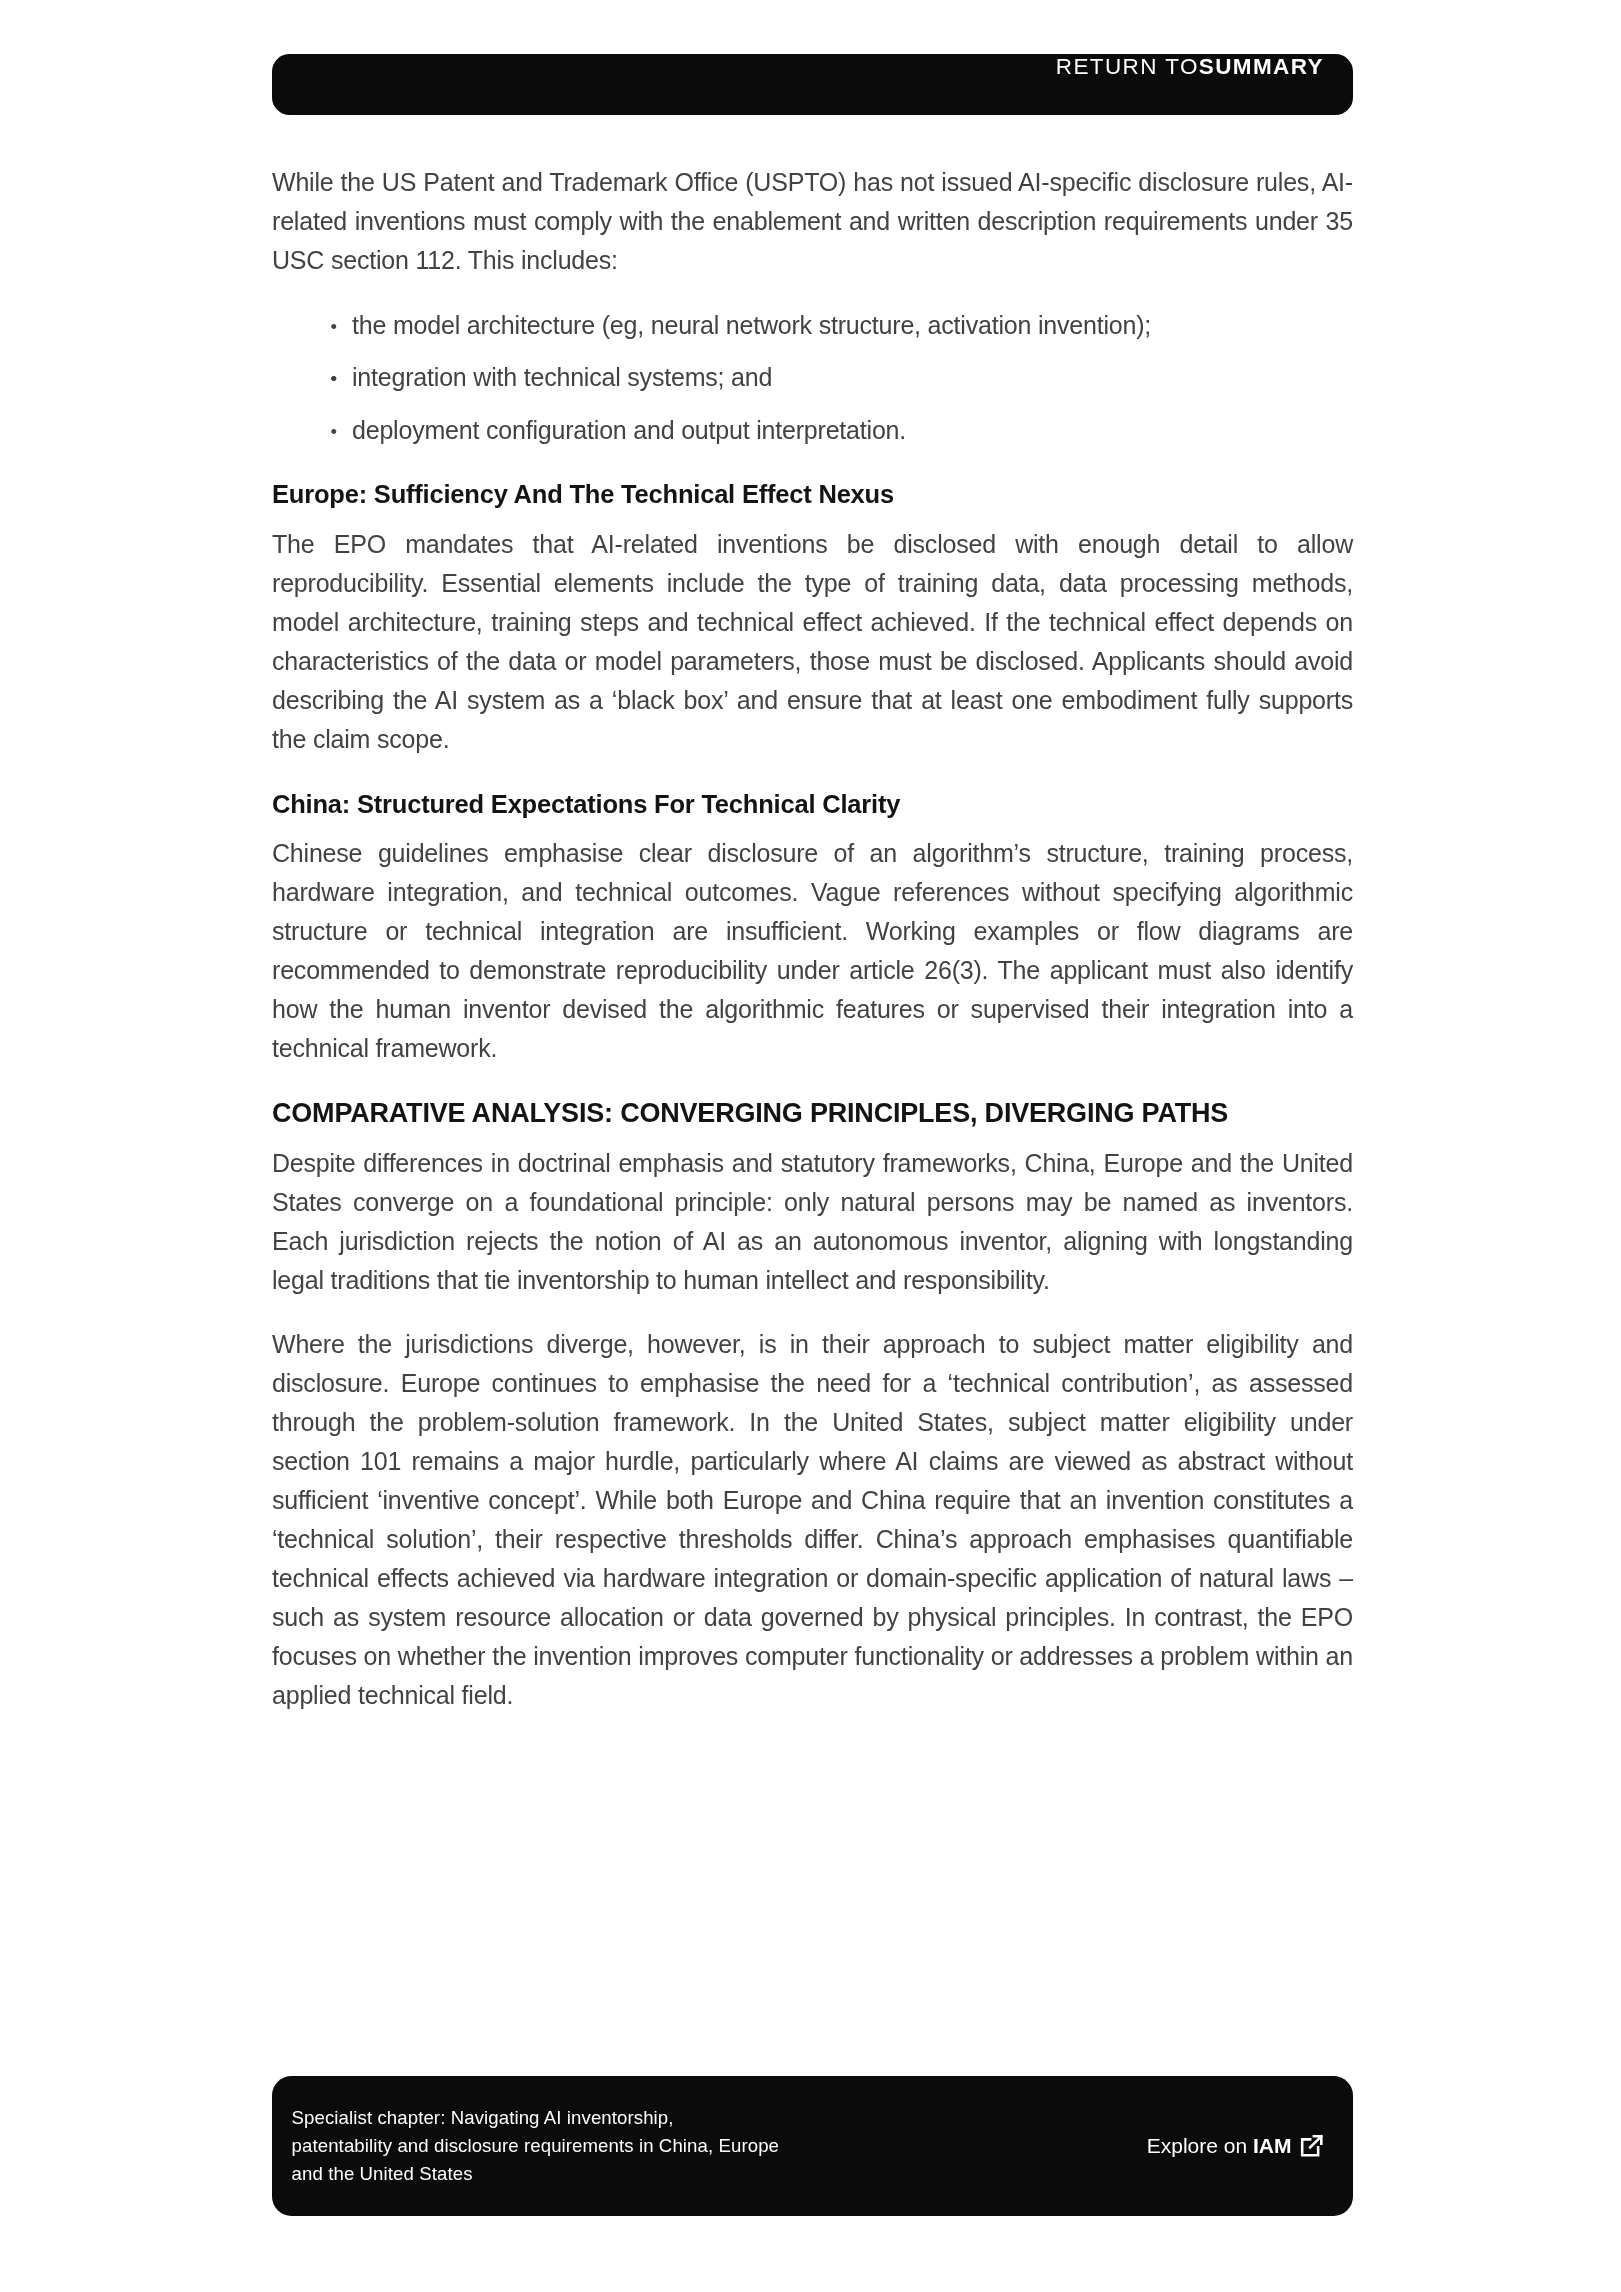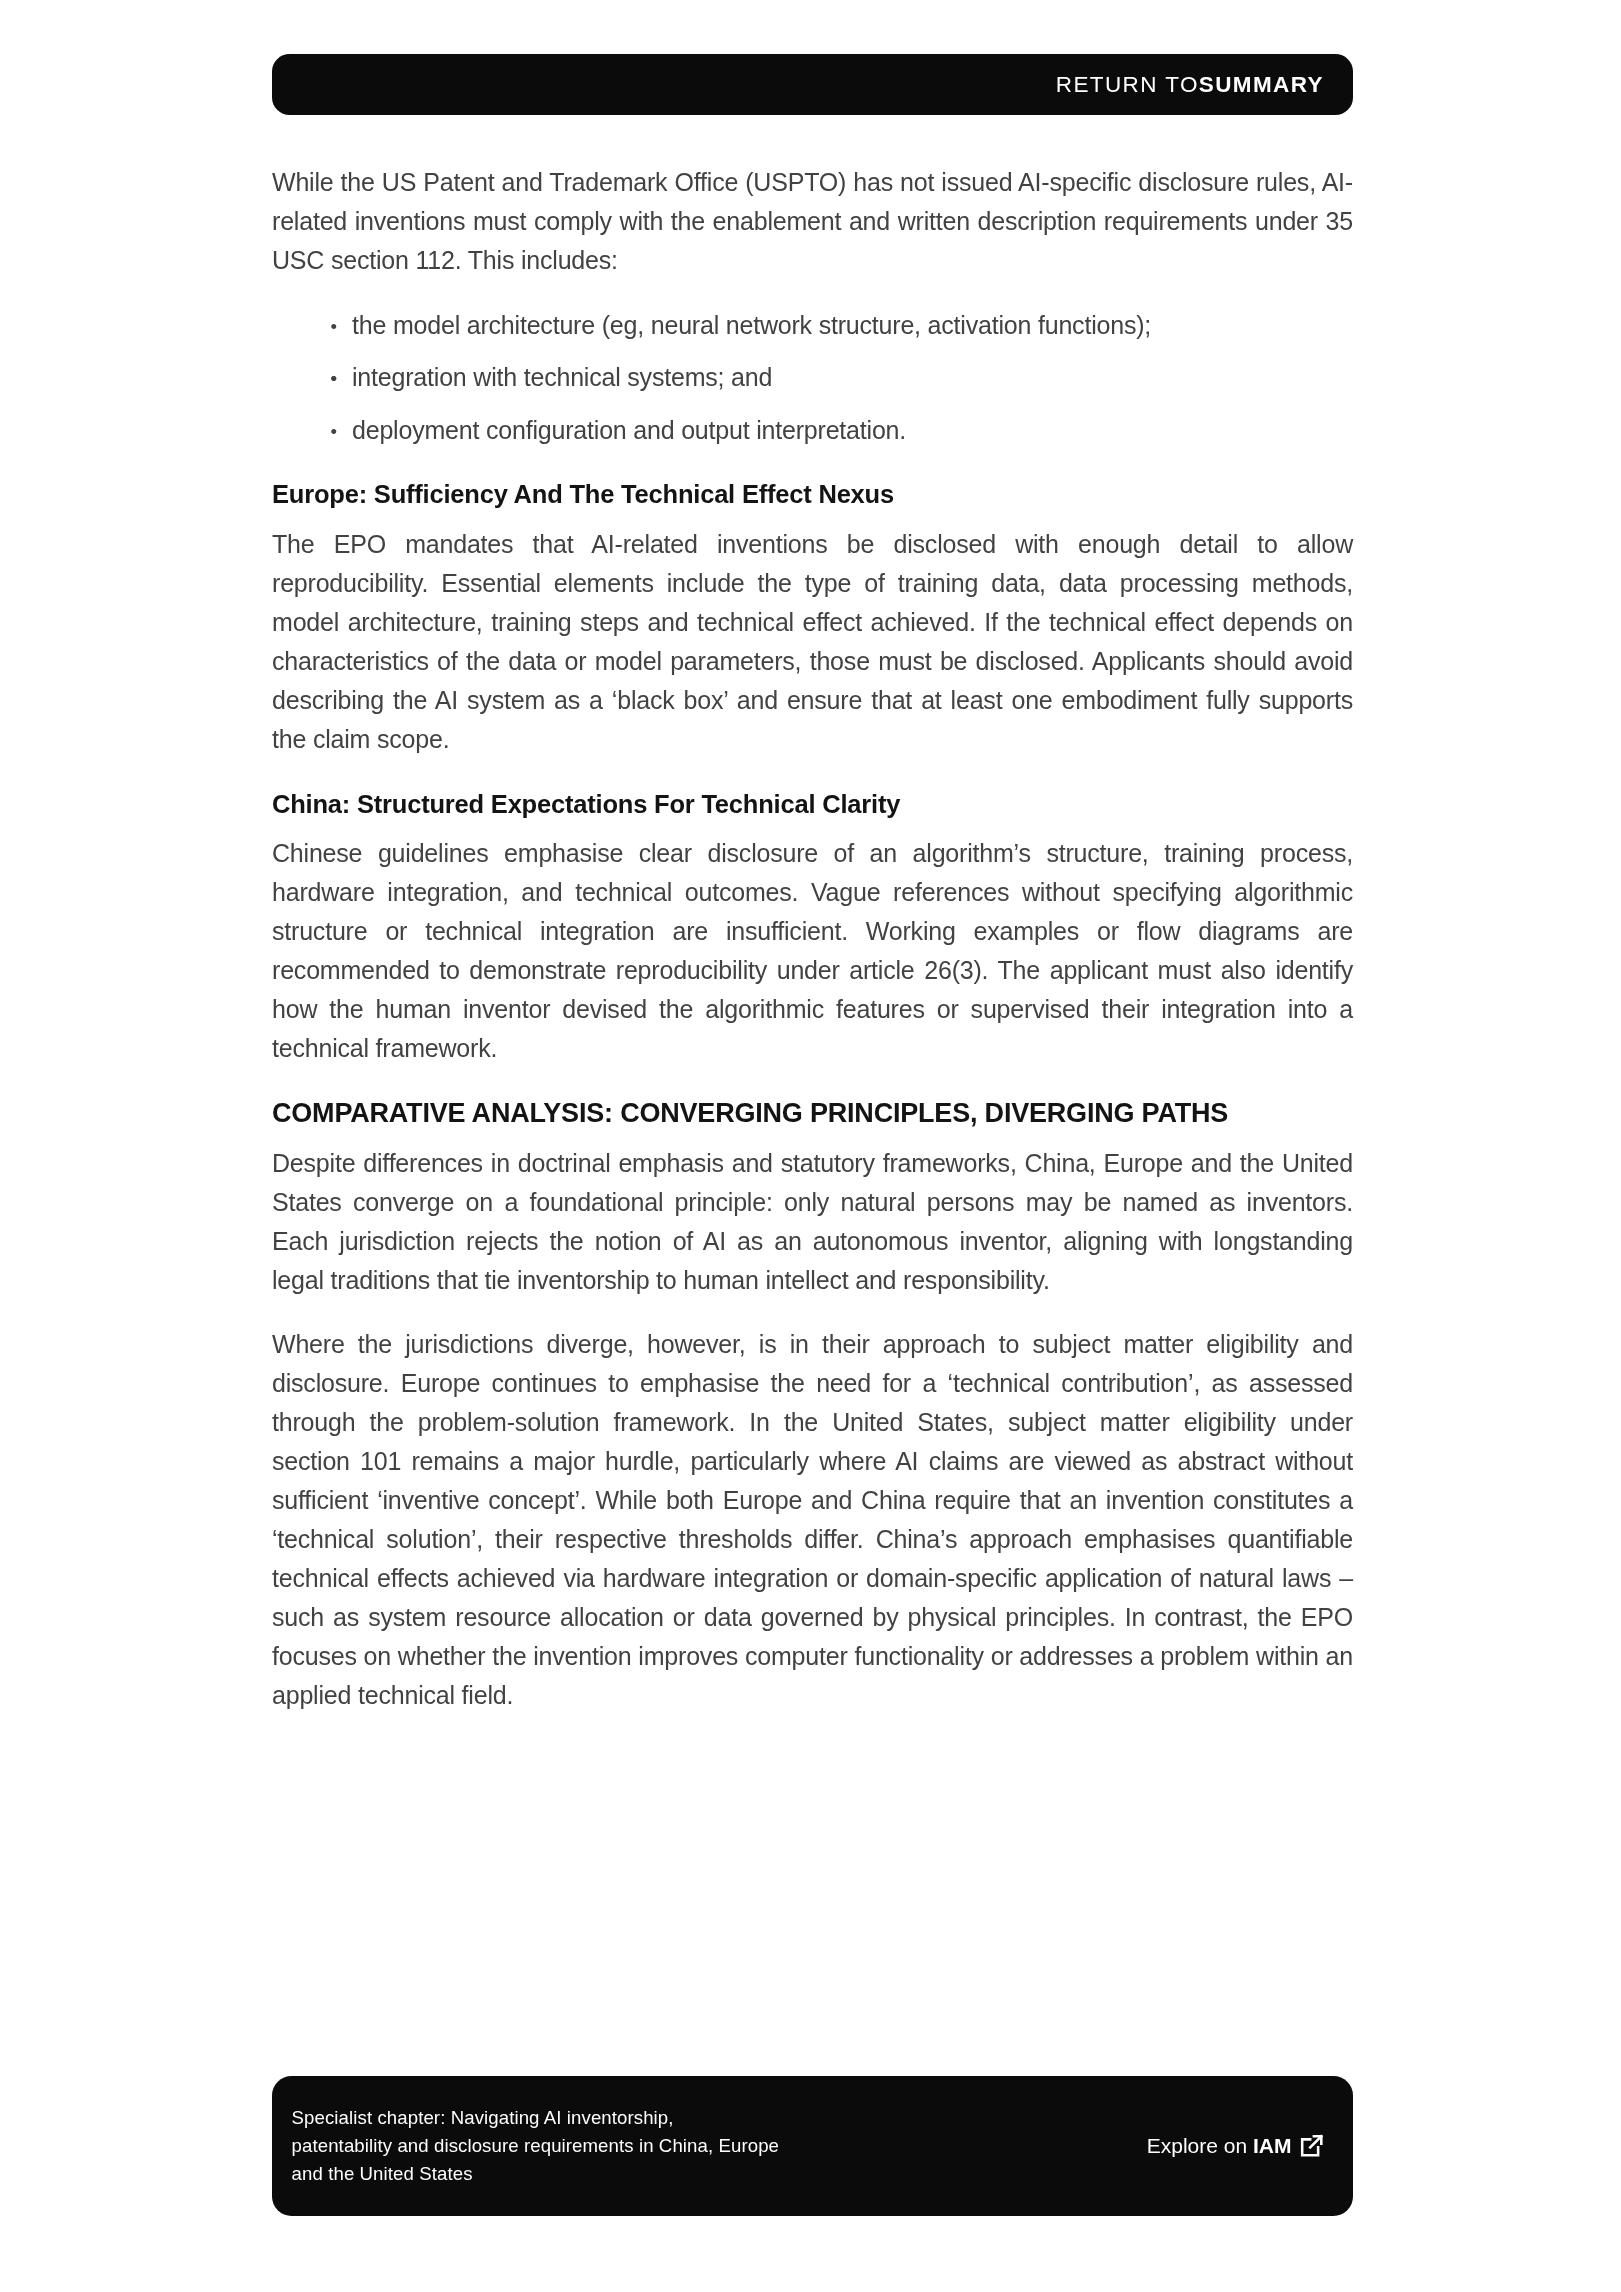--- a/index.html
+++ b/index.html
@@ -18,21 +18,21 @@
     background:var(--page_bg);
     font-family:"Liberation Sans", sans-serif;
     overflow:hidden;
   }
   
   .topbar{
     position:absolute;left:272px;top:54px;
     width:1081px;height:61px;
     background:var(--bar_bg);
     border-radius:17.6px;
-    display:flex;align-items:center;justify-content:flex-end;
+    display:flex;justify-content:flex-end;
     padding-right:29px;
     color:#fff;
     font-size:22.5px;
     letter-spacing:1.4px;
     cursor:pointer;
   }
   .topbar .bold{font-weight:bold;}
   
   .content{
     position:absolute;left:272px;top:163px;
@@ -106,21 +106,21 @@
       <span class="bold">SUMMARY</span>
   </div>
 
   <div class="content">
 
     <p>While the US Patent and Trademark Office (USPTO) has not issued AI-specific disclosure rules, AI-related inventions must comply with the enablement and written description requirements under 35 USC section 112. This includes:</p>
 
     <ul class="bullets">
       <li>
         <span class="bullet">•</span>
-        <span>the model architecture (eg, neural network structure, activation functions);</span>
+        <span>the model architecture (eg, neural network structure, activation invention);</span>
       </li>
       <li>
         <span class="bullet">•</span>
       </li>
       <li>
         <span class="bullet">•</span>
         <span>integration with technical systems; and</span>
       </li>
       <li>
         <span class="bullet">•</span>

